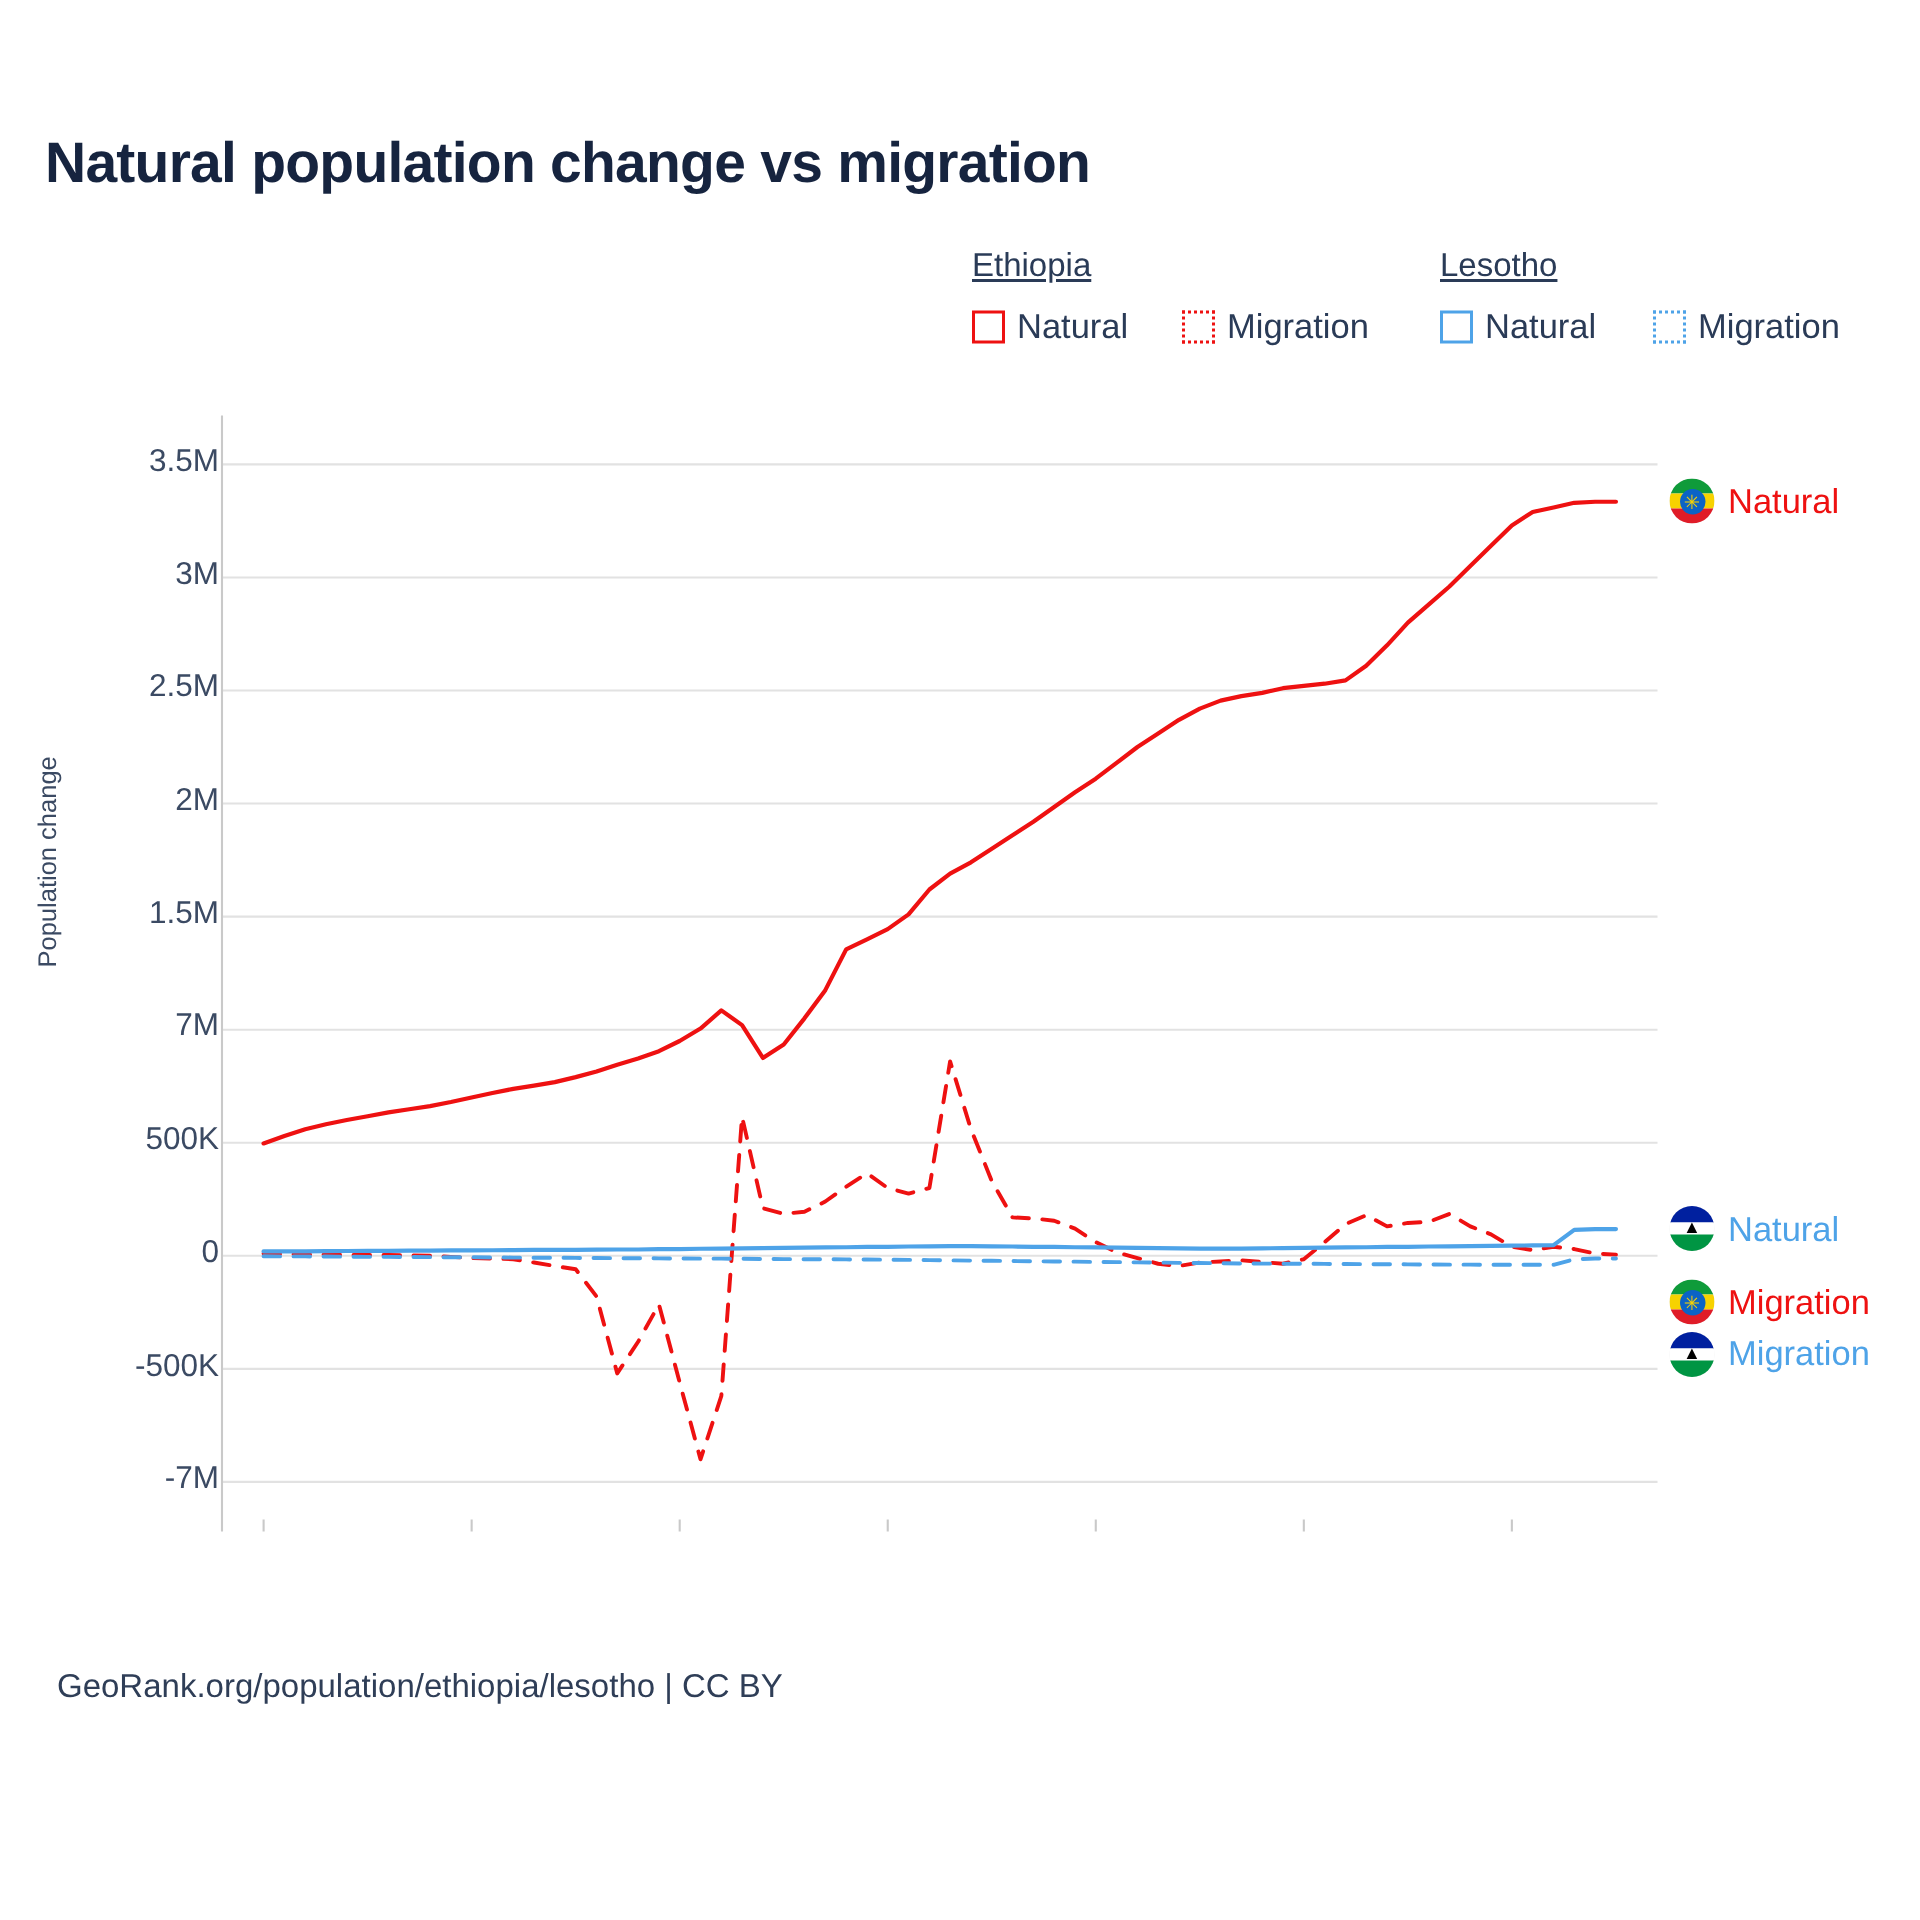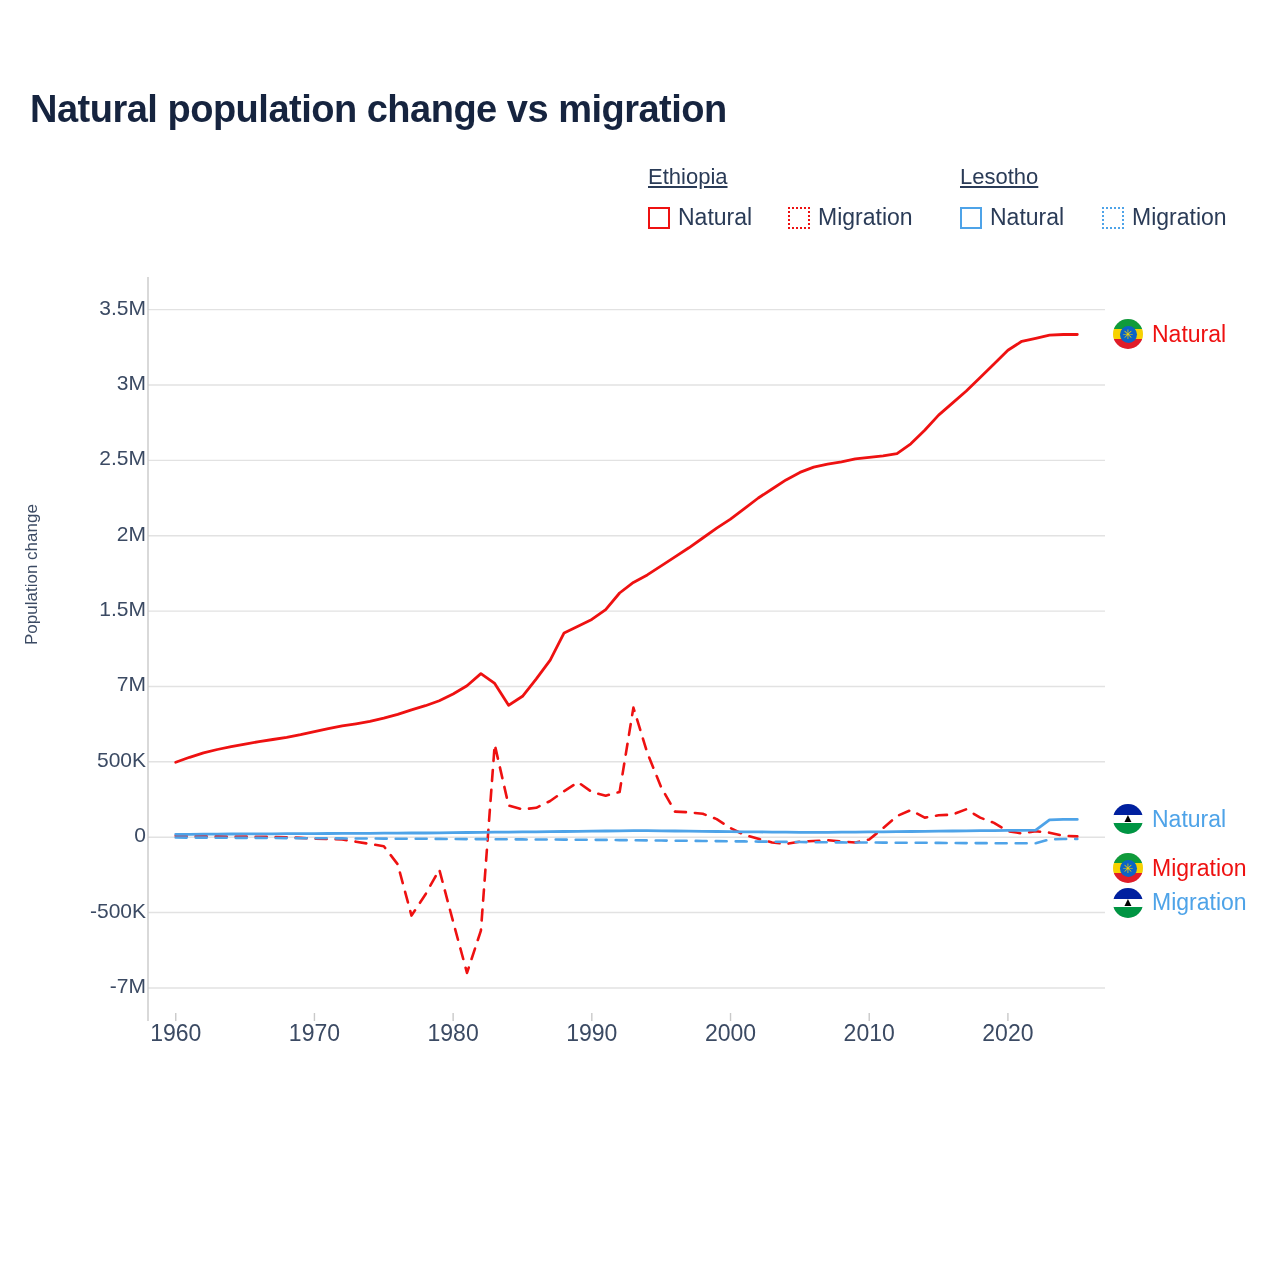--- a/index.html
+++ b/index.html
@@ -222,29 +222,20 @@
       <line x1="453.1304347826087" x2="453.1304347826087" y1="758" y2="766" stroke="#c9c9c9" stroke-width="1.4"></line>
       <line x1="591.8260869565217" x2="591.8260869565217" y1="758" y2="766" stroke="#c9c9c9" stroke-width="1.4"></line>
       <line x1="730.5217391304349" x2="730.5217391304349" y1="758" y2="766" stroke="#c9c9c9" stroke-width="1.4"></line>
       <line x1="869.2173913043479" x2="869.2173913043479" y1="758" y2="766" stroke="#c9c9c9" stroke-width="1.4"></line>
       <line x1="1007.9130434782609" x2="1007.9130434782609" y1="758" y2="766" stroke="#c9c9c9" stroke-width="1.4"></line>
       <path d="M175.7 507.3 L189.6 502.3 L203.5 497.8 L217.3 494.5 L231.2 491.7 L245.1 489.2 L259.0 486.6 L272.8 484.5 L286.7 482.4 L300.6 479.7 L314.4 476.7 L328.3 473.7 L342.2 470.9 L356.0 468.8 L369.9 466.4 L383.8 463.1 L397.7 459.3 L411.5 454.8 L425.4 450.7 L439.3 445.8 L453.1 439.0 L467.0 430.7 L480.9 418.6 L494.7 428.4 L508.6 450.3 L522.5 441.3 L536.3 423.9 L550.2 405.1 L564.1 377.9 L578.0 371.2 L591.8 364.4 L605.7 354.6 L619.6 338.0 L633.4 327.4 L647.3 319.9 L661.2 310.9 L675.0 301.8 L688.9 292.8 L702.8 283.0 L716.7 273.2 L730.5 264.1 L744.4 253.6 L758.3 243.0 L772.1 234.0 L786.0 224.9 L799.9 217.4 L813.7 212.1 L827.6 209.1 L841.5 206.9 L855.3 203.8 L869.2 202.3 L883.1 200.8 L897.0 198.6 L910.8 188.8 L924.7 175.2 L938.6 160.1 L952.4 148.1 L966.3 136.0 L980.2 122.4 L994.0 108.9 L1007.9 95.3 L1021.8 86.3 L1035.7 83.3 L1049.5 80.2 L1063.4 79.5 L1077.3 79.5" fill="none" stroke="#ee1111" stroke-width="2.8" stroke-linejoin="round" stroke-linecap="round"></path>
       <path d="M175.7 580.7 L189.6 581.0 L203.5 581.3 L217.3 581.4 L231.2 581.6 L245.1 581.6 L259.0 581.7 L272.8 581.9 L286.7 582.2 L300.6 582.9 L314.4 583.7 L328.3 584.0 L342.2 584.5 L356.0 586.7 L369.9 589.0 L383.8 591.2 L397.7 609.3 L411.5 660.6 L425.4 639.5 L439.3 614.6 L453.1 666.6 L467.0 717.9 L480.9 675.6 L494.7 489.5 L508.6 550.5 L522.5 554.3 L536.3 552.8 L550.2 546.0 L564.1 536.2 L578.0 527.2 L591.8 537.0 L605.7 540.7 L619.6 537.0 L633.4 452.6 L647.3 497.8 L661.2 532.4 L675.0 556.6 L688.9 557.3 L702.8 558.8 L716.7 564.1 L730.5 573.1 L744.4 579.9 L758.3 583.7 L772.1 587.5 L786.0 589.0 L799.9 586.7 L813.7 586.0 L827.6 585.2 L841.5 586.4 L855.3 587.5 L869.2 584.5 L883.1 573.1 L897.0 561.1 L910.8 555.1 L924.7 562.6 L938.6 560.3 L952.4 559.6 L966.3 554.3 L980.2 562.6 L994.0 567.9 L1007.9 576.2 L1021.8 578.4 L1035.7 576.2 L1049.5 577.7 L1063.4 580.7 L1077.3 581.4" fill="none" stroke="#ee1111" stroke-width="2.6" stroke-linejoin="round" stroke-linecap="round" stroke-dasharray="11 9"></path>
       <path d="M175.7 579.3 L189.6 579.3 L203.5 579.2 L217.3 579.1 L231.2 579.0 L245.1 578.9 L259.0 578.9 L272.8 578.8 L286.7 578.7 L300.6 578.6 L314.4 578.6 L328.3 578.5 L342.2 578.4 L356.0 578.3 L369.9 578.3 L383.8 578.2 L397.7 578.1 L411.5 578.0 L425.4 578.0 L439.3 577.8 L453.1 577.7 L467.0 577.5 L480.9 577.4 L494.7 577.2 L508.6 577.1 L522.5 576.9 L536.3 576.8 L550.2 576.6 L564.1 576.5 L578.0 576.3 L591.8 576.2 L605.7 576.0 L619.6 575.9 L633.4 575.7 L647.3 575.7 L661.2 575.9 L675.0 576.0 L688.9 576.2 L702.8 576.3 L716.7 576.5 L730.5 576.6 L744.4 576.8 L758.3 576.9 L772.1 577.1 L786.0 577.2 L799.9 577.4 L813.7 577.4 L827.6 577.4 L841.5 577.2 L855.3 577.1 L869.2 576.9 L883.1 576.8 L897.0 576.6 L910.8 576.5 L924.7 576.3 L938.6 576.2 L952.4 576.0 L966.3 575.9 L980.2 575.7 L994.0 575.6 L1007.9 575.4 L1021.8 575.3 L1035.7 575.1 L1049.5 564.9 L1063.4 564.4 L1077.3 564.4" fill="none" stroke="#4ea3e8" stroke-width="2.8" stroke-linejoin="round" stroke-linecap="round"></path>
       <path d="M175.7 582.5 L189.6 582.6 L203.5 582.6 L217.3 582.7 L231.2 582.8 L245.1 582.9 L259.0 582.9 L272.8 583.0 L286.7 583.1 L300.6 583.2 L314.4 583.2 L328.3 583.3 L342.2 583.4 L356.0 583.5 L369.9 583.5 L383.8 583.6 L397.7 583.7 L411.5 583.8 L425.4 583.8 L439.3 583.9 L453.1 584.0 L467.0 584.1 L480.9 584.1 L494.7 584.2 L508.6 584.3 L522.5 584.4 L536.3 584.5 L550.2 584.5 L564.1 584.6 L578.0 584.7 L591.8 584.8 L605.7 584.9 L619.6 585.1 L633.4 585.2 L647.3 585.4 L661.2 585.5 L675.0 585.7 L688.9 585.8 L702.8 586.0 L716.7 586.1 L730.5 586.3 L744.4 586.4 L758.3 586.6 L772.1 586.7 L786.0 586.9 L799.9 587.0 L813.7 587.2 L827.6 587.3 L841.5 587.4 L855.3 587.5 L869.2 587.5 L883.1 587.6 L897.0 587.7 L910.8 587.8 L924.7 587.8 L938.6 587.9 L952.4 588.0 L966.3 588.1 L980.2 588.1 L994.0 588.2 L1007.9 588.2 L1021.8 588.2 L1035.7 588.2 L1049.5 584.5 L1063.4 584.0 L1077.3 584.0" fill="none" stroke="#4ea3e8" stroke-width="2.6" stroke-linejoin="round" stroke-linecap="round" stroke-dasharray="11 9"></path>
     </svg>
-  <div class="xtick-row" id="xtick-row">
-      <div class="xtick" style="left: 175.739px;">1960</div>
-      <div class="xtick" style="left: 314.435px;">1970</div>
-      <div class="xtick" style="left: 453.13px;">1980</div>
-      <div class="xtick" style="left: 591.826px;">1990</div>
-      <div class="xtick" style="left: 730.522px;">2000</div>
-      <div class="xtick" style="left: 869.217px;">2010</div>
-      <div class="xtick" style="left: 1007.91px;">2020</div>
-    </div>
   <div id="end-labels">
       <div class="end-label" style="left: 1113px; top: 64.4821px;">
         <span class="flag flag-et">
           <span class="b1"></span>
           <span class="b2"></span>
           <span class="b3"></span>
           <span class="disc">✳</span>
         </span>
         <span class="txt-red">Natural</span>
       </div>
@@ -272,13 +263,14 @@
           <span class="b2"></span>
           <span class="b3"></span>
           <span class="hat">▲</span>
         </span>
         <span class="txt-blue">Migration</span>
       </div>
     </div>
 </div>
 
 <div class="footer">
+  <div>GeoRank.org/population/ethiopia/lesotho | CC BY</div>
 </div>
 
 </body></html>

